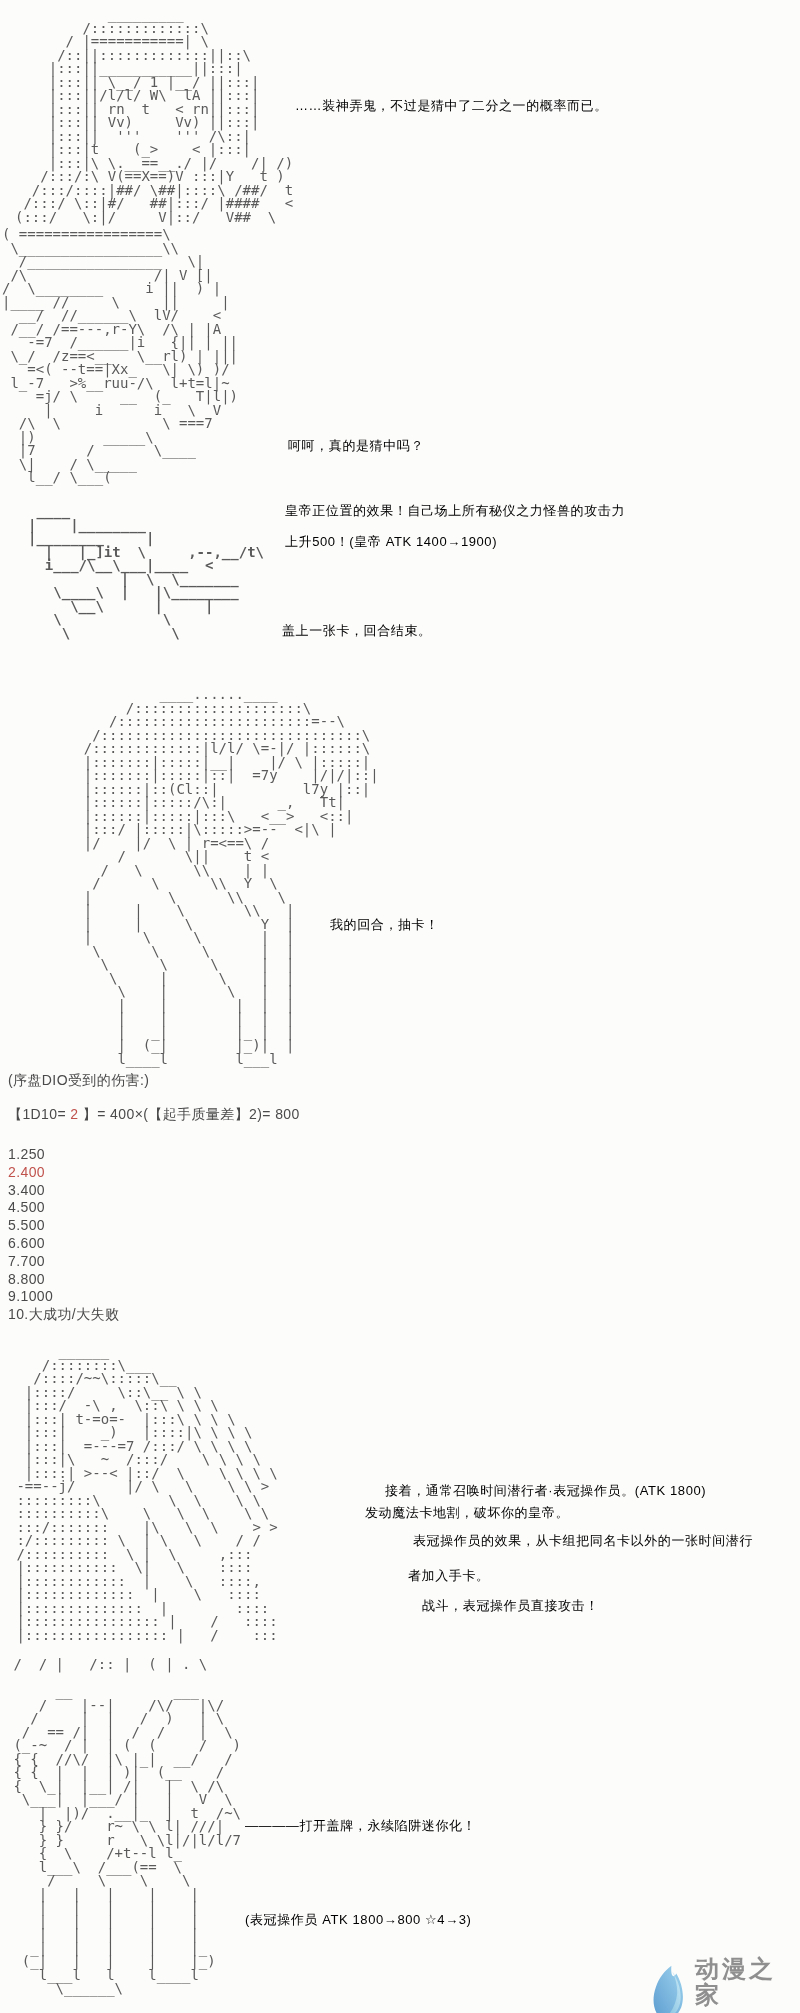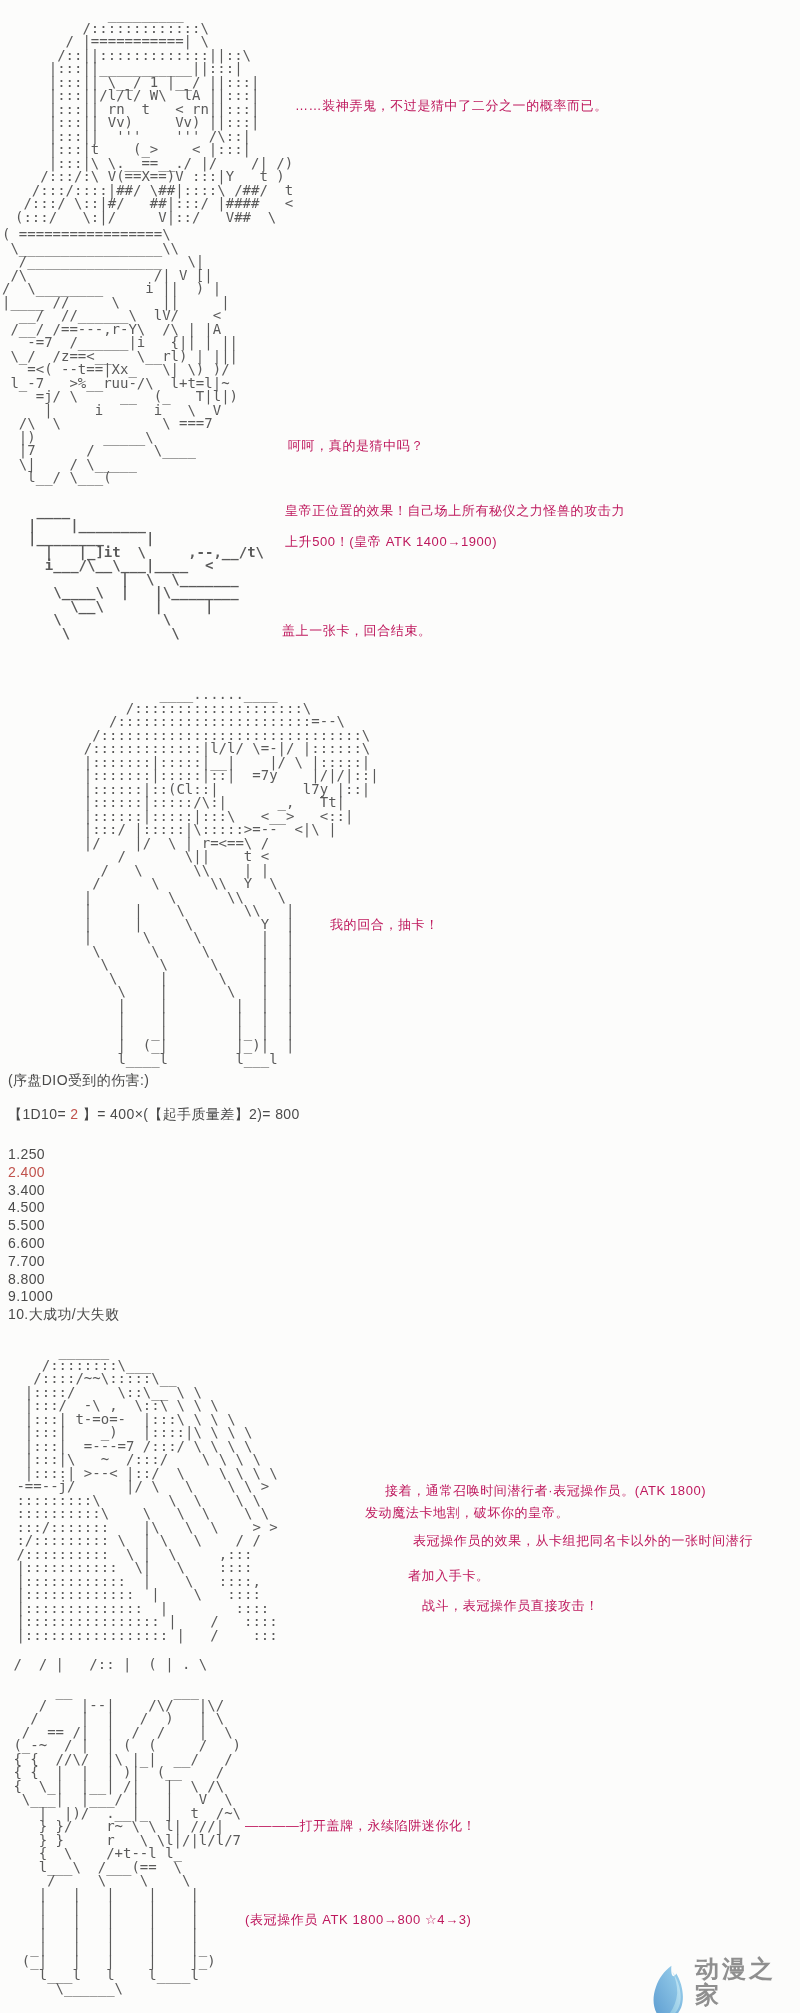--- a/index.html
+++ b/index.html
@@ -17,21 +17,21 @@
     font-family:"DejaVu Sans Mono",monospace;
     font-size:14px;
     line-height:13.5px;
     color:#5a5a5a;
     white-space:pre;
     letter-spacing:0;
   }
   .txt{
     position:absolute;
     font-size:13px;
-    color:#be185d;
+    color:#000000;
     letter-spacing:0.6px;
     white-space:nowrap;
   }
   .dice{
     position:absolute;
     left:8px;
     top:1072px;
     font-size:14px;
     color:#4a4a4a;
     letter-spacing:0.4px;

